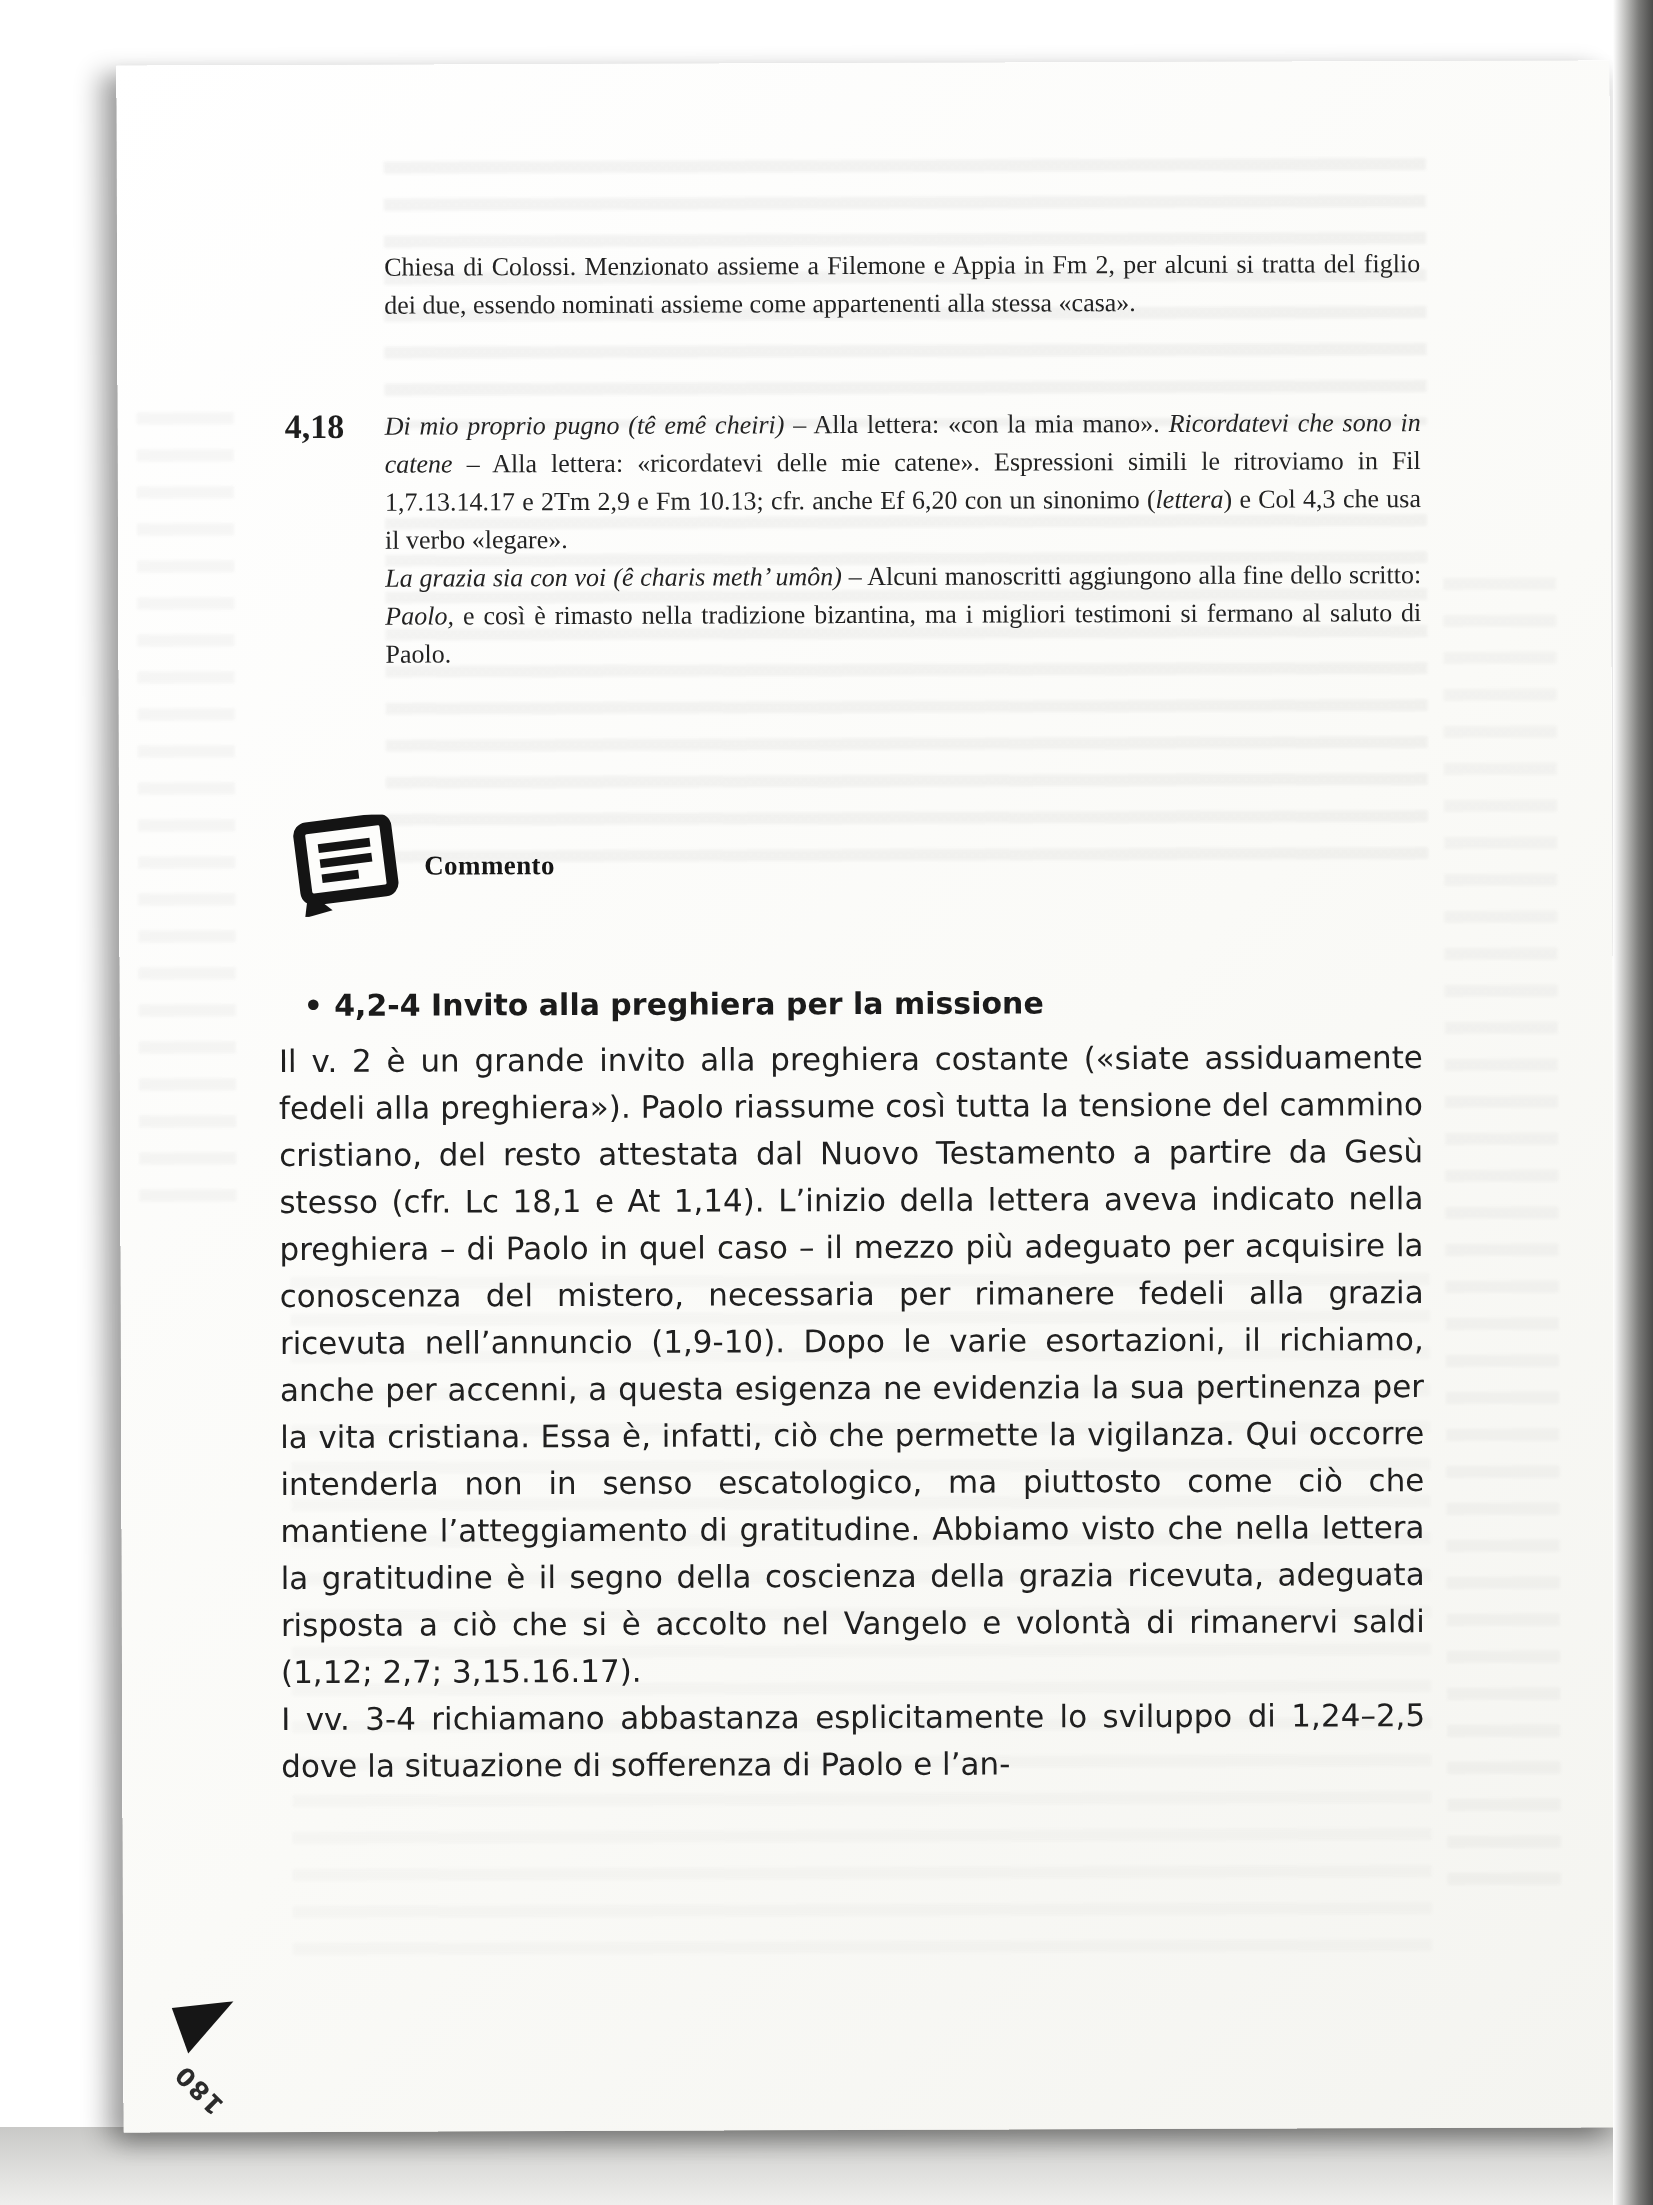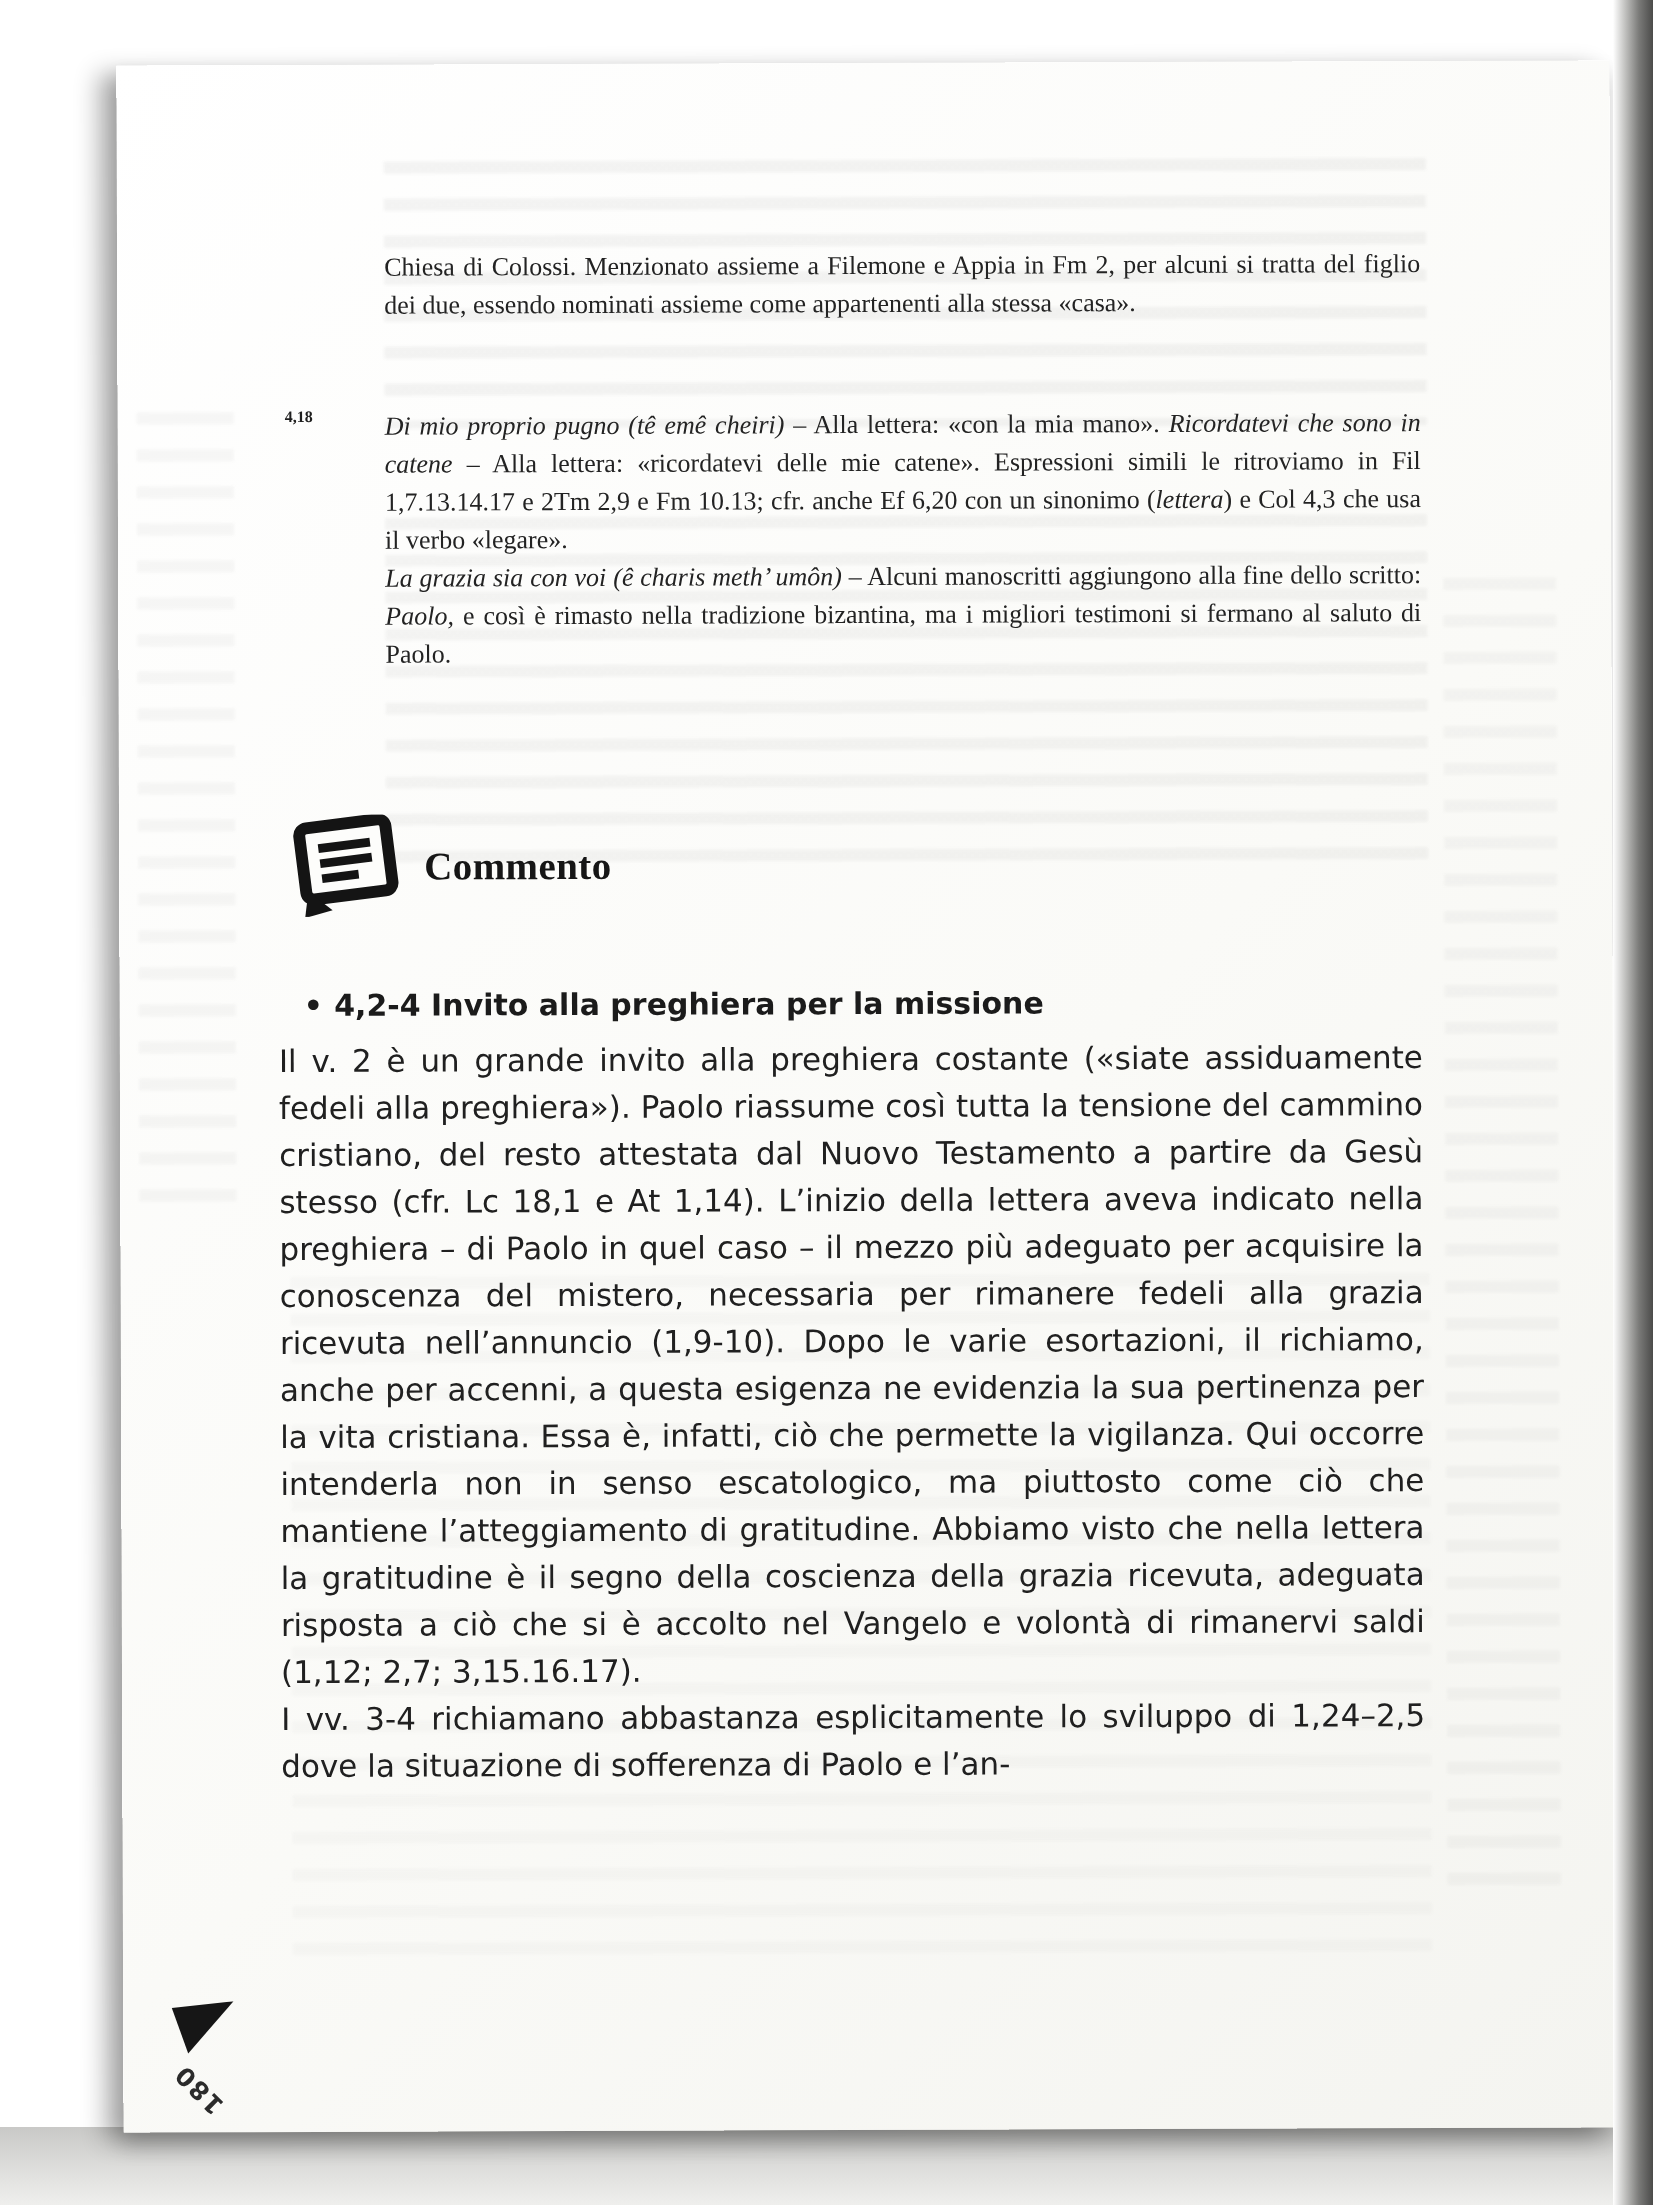--- a/index.html
+++ b/index.html
@@ -71,37 +71,37 @@
     top: 184px; left: 267px; width: 1036px;
   }
   .entry418 {
     position: absolute;
     top: 343px; left: 267px; width: 1036px;
   }
   .entry418 .ref {
     position: absolute;
     left: -100px; top: 0;
     font-weight: bold;
-    font-size: 16px;
+    font-size: 34px;
     color: #1e1e1e;
   }
   .entry418 p + p { margin-top: 0; }
 
   
   .commento-head {
     position: absolute;
     top: 750px; left: 171px;
     display: flex;
     align-items: center;
   }
   .commento-icon { display: block; }
   .commento-title {
     font-family: "Liberation Serif", serif;
     font-weight: bold;
-    font-size: 39px;
+    font-size: 27px;
     color: #161616;
     margin-left: 21px;
     letter-spacing: 0.4px;
   }
 
   
   .section-heading {
     position: absolute;
     top: 923px; left: 184px;
     font-family: "DejaVu Sans", sans-serif;

